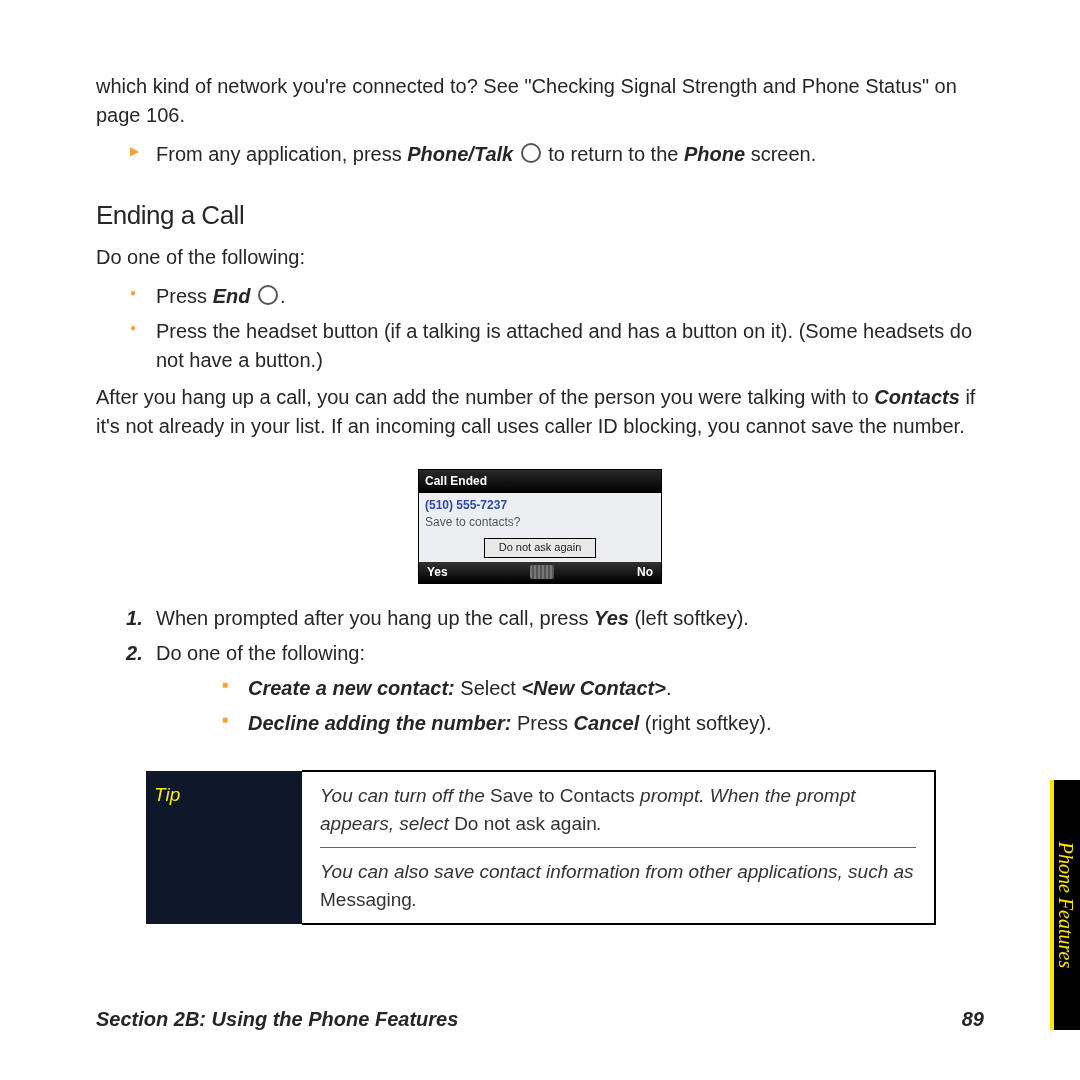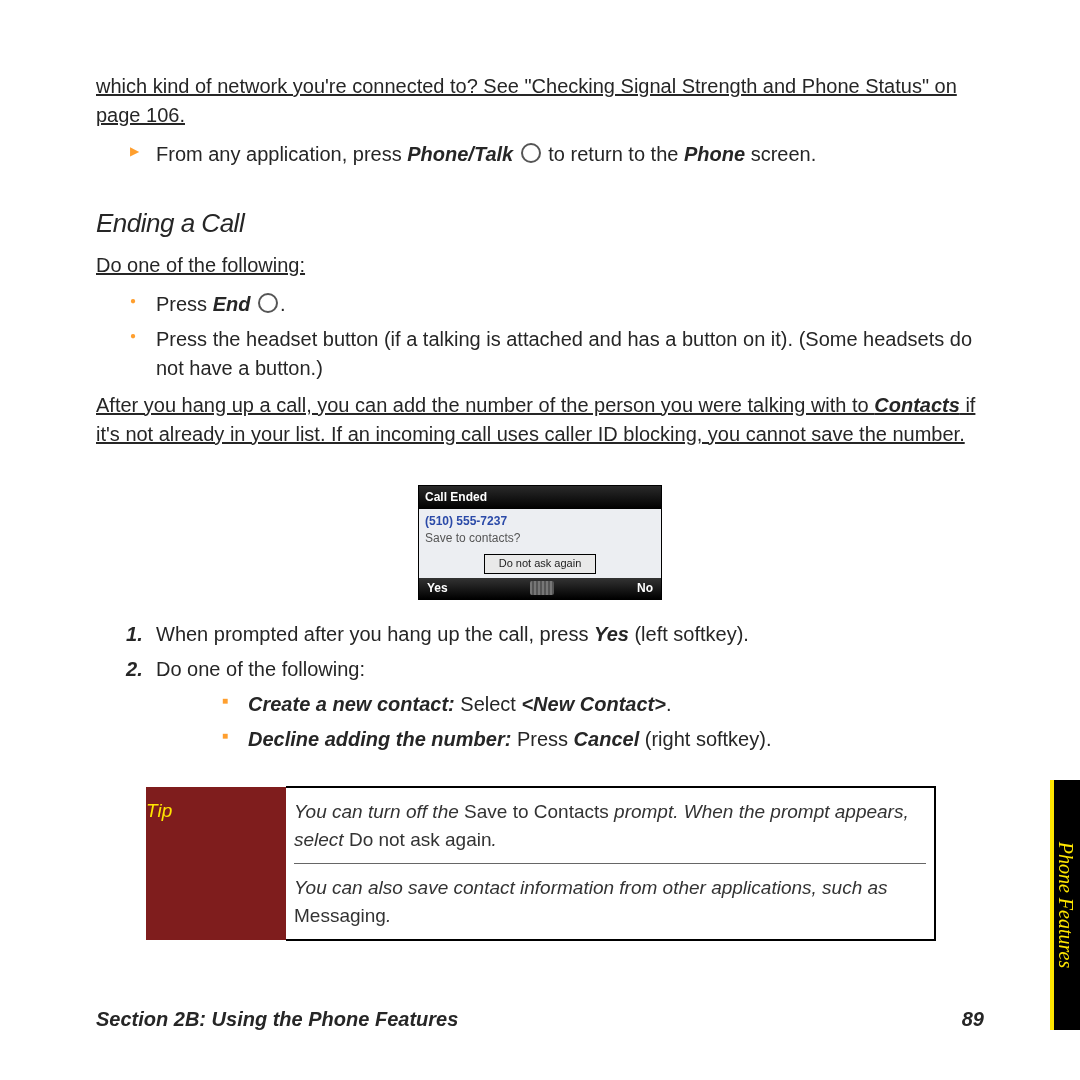--- a/index.html
+++ b/index.html
@@ -37,26 +37,25 @@
     position: absolute;
     left: 50%; top: 50%;
     transform: translate(-50%, -50%) rotate(90deg);
     transform-origin: center;
     color: #ffe600;
     font-style: italic;
     font-size: 20px;
     white-space: nowrap;
     font-family: Georgia, 'Times New Roman', serif;
   }
-  .para { margin: 4px 0 10px 0; text-decoration: underline; }
+  .para { margin: 4px 0 10px 0; }
   .subhead {
-    font-style: italic;
     font-size: 26px;
     font-weight: 500;
-    margin: 36px 0 8px 0;
+    margin: 28px 0 8px 0;
     font-family: Arial, Helvetica, sans-serif;
     letter-spacing: -0.5px;
   }
   ul.arrow, ul.dot, ul.square, ol.steps { margin: 4px 0 8px 0; padding: 0 0 0 40px; }
   ul.arrow li, ul.dot li, ul.square li, ol.steps li { margin: 6px 0; list-style: none; position: relative; padding-left: 20px; }
   ul.arrow li::before {
     content: "▶";
     position: absolute; left: -6px; top: 3px;
     color: #ff9f2e; font-size: 12px;
   }
@@ -86,21 +85,21 @@
     width: 16px; height: 16px;
     border: 2.5px solid #555;
     border-radius: 50%;
     vertical-align: -2px;
     margin: 0 2px;
   }
 
   
   .shot {
     width: 242px;
-    margin: 36px auto 20px auto;
+    margin: 28px auto 20px auto;
     border: 1px solid #000;
     background: #be185d;
     font-size: 12px;
     font-family: Tahoma, Arial, sans-serif;
     color: #222;
   }
   .shot .titlebar {
     background: linear-gradient(#2a2a2a,#000);
     color: #fff; font-weight: bold;
     padding: 3px 6px;
@@ -137,30 +136,30 @@
   
   .tipbox {
     width: 790px;
     margin: 32px 0 0 50px;
     border-collapse: collapse;
     font-size: 19px;
   }
   .tipbox td { vertical-align: top; }
   .tipbox .left {
     width: 140px;
-    background: #7f1d1d;
+    background: #0f172a;
     color: #ffe600;
     font-style: italic;
-    padding: 10px 0;
+    padding: 10px 8px;
     font-family: Arial, sans-serif;
   }
   .tipbox .right {
     border: 2px solid #000;
     border-left: none;
-    padding: 10px 8px;
+    padding: 10px 18px;
     font-style: italic;
     color: #333;
   }
   .tipbox .right hr {
     border: none; border-top: 1px solid #666;
     margin: 10px 0;
   }
   .nital { font-style: normal; }
 
   .footer {

